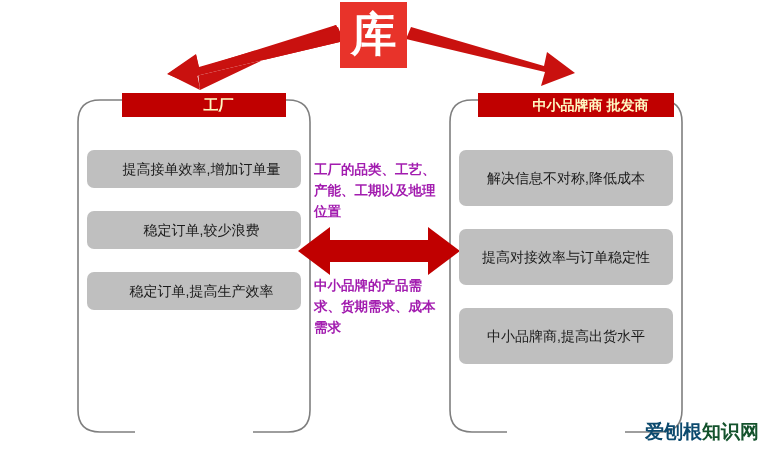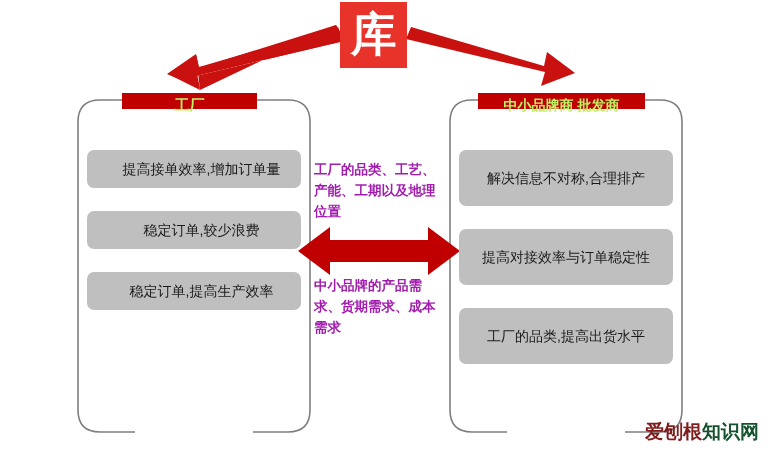--- a/index.html
+++ b/index.html
@@ -52,28 +52,29 @@
   .panel {
     position: absolute;
   }
   #panel-left  { left: 78px;  top: 100px; width: 232px; height: 332px; }
   #panel-right { left: 450px; top: 100px; width: 232px; height: 332px; }
 
   .panel-header {
     position: absolute;
     top: -7px;
     background: #c00000;
-    color: #bef264;
+    color: #fef9c3;
     font-size: 15px;
     font-weight: 700;
     text-align: center;
     line-height: 24px;
-    height: 16px;
+    height: 24px;
     white-space: nowrap;
     z-index: 3;
+    padding-left: 29px;
   }
   #panel-left .panel-header  { left: 44px;  width: 135px; }
   #panel-right .panel-header { left: 28px;  width: 167px; font-size: 14px; }
 
   .items {
     position: absolute;
     left: 9px;
     top: 50px;
     width: 214px;
   }
@@ -106,21 +107,21 @@
 
   
   #watermark {
     position: absolute;
     left: 645px;
     top: 419px;
     font-size: 19px;
     font-weight: 700;
     white-space: nowrap;
   }
-  #watermark .wm-a { color: #7f1d1d; }
+  #watermark .wm-a { color: #0c4a6e; }
   #watermark .wm-b { color: #14532d; }
 </style>
 </head>
 <body>
 
 <div id="stage">
 
   <svg id="vector" viewBox="0 0 780 452">
 
     <path d="M 165 100 L 100 100 Q 78 100 78 122 L 78 410 Q 78 432 100 432 L 135 432" fill="none" stroke="#7f7f7f" stroke-width="1.6"></path>
@@ -154,23 +155,23 @@
     <div class="items">
       <div class="item">提高接单效率,增加订单量</div>
       <div class="item">稳定订单,较少浪费</div>
       <div class="item">稳定订单,提高生产效率</div>
     </div>
   </div>
 
   <div class="panel" id="panel-right">
     <div class="panel-header">中小品牌商 批发商</div>
     <div class="items">
-      <div class="item">解决信息不对称,合理排产</div>
+      <div class="item">解决信息不对称,降低成本</div>
       <div class="item">提高对接效率与订单稳定性</div>
-      <div class="item">工厂的品类,提高出货水平</div>
+      <div class="item">中小品牌商,提高出货水平</div>
     </div>
   </div>
 
   <div class="mid-caption" id="caption-top">工厂的品类、工艺、产能、工期以及地理位置</div>
   <div class="mid-caption" id="caption-bottom">中小品牌的产品需求、货期需求、成本需求</div>
 
   <div id="watermark">
     <span class="wm-a">爱刨根</span><span class="wm-b">知识网</span>
   </div>
 

